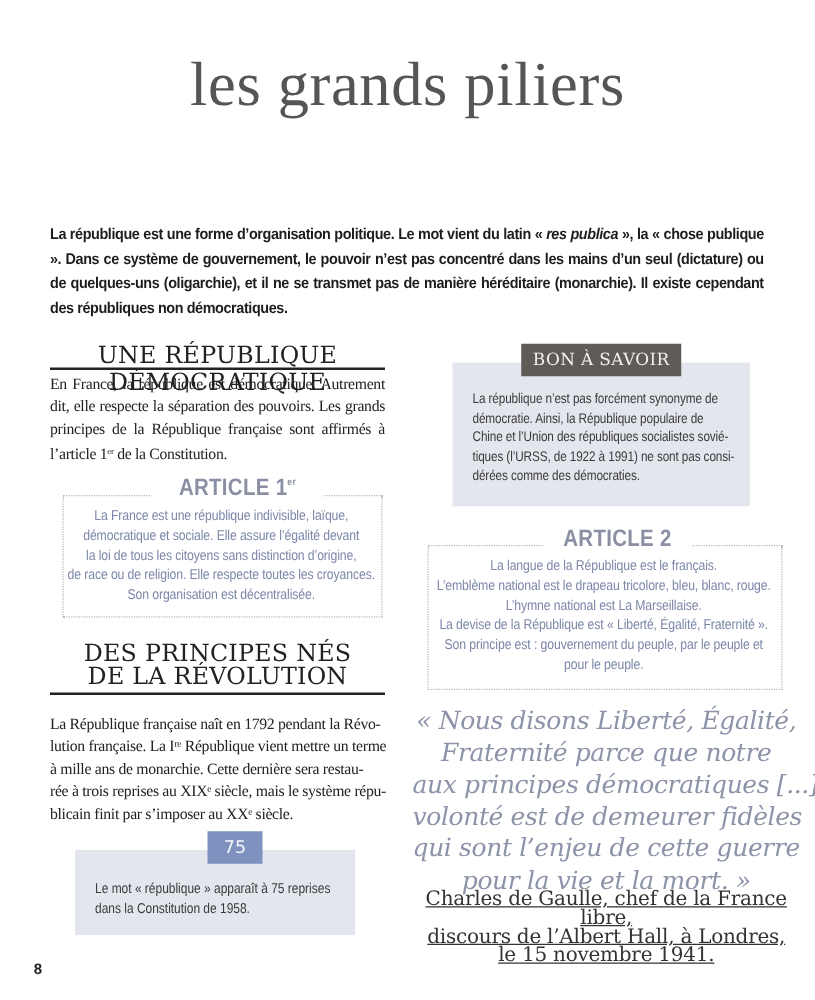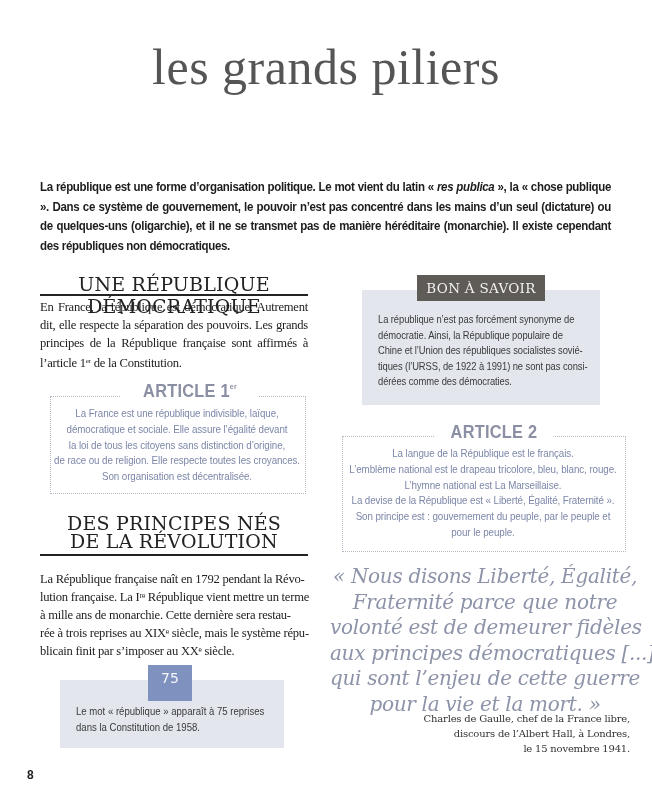--- a/index.html
+++ b/index.html
@@ -73,22 +73,22 @@
       font-family: "Liberation Sans", sans-serif; color: #3a3a3a; font-size: 11.4px; line-height: 16px;
       transform: scaleX(0.84); transform-origin: left top;
     }
 
     .quote {
       font-family: "DejaVu Serif", serif; font-style: italic; color: #8d93a8;
       font-size: 20px; line-height: 25.5px; text-align: center; letter-spacing: -0.3px;
     }
     .quote div { white-space: nowrap; }
     .attrib {
-      font-family: "DejaVu Serif", serif; font-size: 10px; line-height: 15px; color: #333;
-      text-align: right; letter-spacing: -0.2px;
+      font-family: "DejaVu Serif", serif; font-size: 16px; line-height: 15px; color: #333;
+      text-align: center; letter-spacing: -0.2px; text-decoration: underline;
     }
     .pagenum {
       font-family: "Liberation Sans", sans-serif; font-weight: bold; font-size: 12px; color: #222;
     }
     .line { white-space: nowrap; }
   </style>
 </head>
 <body>
 
 <div class="abs title">
@@ -118,21 +118,21 @@
 <div class="abs rule" style="left:40px; width:268px; top:554px;"></div>
 <div class="abs body-serif" style="left:40px; width:268px; top:558px;margin-top:12px;">
   <div class="line">La République française naît en 1792 pendant la Révo-</div>
   <div class="line">lution française. La Iʳᵉ République vient mettre un terme</div>
   <div class="line">à mille ans de monarchie. Cette dernière sera restau-</div>
   <div class="line">rée à trois reprises au XIXᵉ siècle, mais le système répu-</div>
   <div class="line">blicain finit par s’imposer au XXᵉ siècle.</div>
 </div>
 
 <div class="abs num-box" style="left:60px; top:680px; width:224px; height:68px;"></div>
-<div class="abs num-tag" style="left:148px; top:665px; width:44px; height:36px;">75</div>
+<div class="abs num-tag" style="left:166px; top:665px; width:44px; height:26px;">75</div>
 <div class="abs num-text" style="left:76px; top:703px; width:230px;">
   <div class="line">Le mot « république » apparaît à 75 reprises</div>
   <div class="line">dans la Constitution de 1958.</div>
 </div>
 
 <div class="abs savoir-box" style="left:362px; top:290px; width:238px; height:115px;"></div>
 <div class="abs savoir-tag" style="left:417px; top:275px; width:128px; height:26px;">BON À SAVOIR</div>
 <div class="abs savoir-text" style="left:378px; top:312px; width:244px;">
   <div class="line">La république n’est pas forcément synonyme de</div>
   <div class="line">démocratie. Ainsi, la République populaire de</div>
@@ -148,22 +148,22 @@
   <div class="line">L’emblème national est le drapeau tricolore, bleu, blanc, rouge.</div>
   <div class="line">L’hymne national est La Marseillaise.</div>
   <div class="line">La devise de la République est « Liberté, Égalité, Fraternité ».</div>
   <div class="line">Son principe est : gouvernement du peuple, par le peuple et</div>
   <div class="line">pour le peuple.</div>
 </div>
 
 <div class="abs quote" style="left:330px; width:310px; top:564px;">
   <div>« Nous disons Liberté, Égalité,</div>
   <div>Fraternité parce que notre</div>
+  <div>aux principes démocratiques [...]</div>
   <div>volonté est de demeurer fidèles</div>
-  <div>aux principes démocratiques [...]</div>
   <div>qui sont l’enjeu de cette guerre</div>
   <div>pour la vie et la mort. »</div>
 </div>
 <div class="abs attrib" style="left:340px; width:290px; top:711px;">
   <div>Charles de Gaulle, chef de la France libre,</div>
   <div>discours de l’Albert Hall, à Londres,</div>
   <div>le 15 novembre 1941.</div>
 </div>
 
 <div class="abs pagenum" style="left:27px; top:768px;">8</div>

